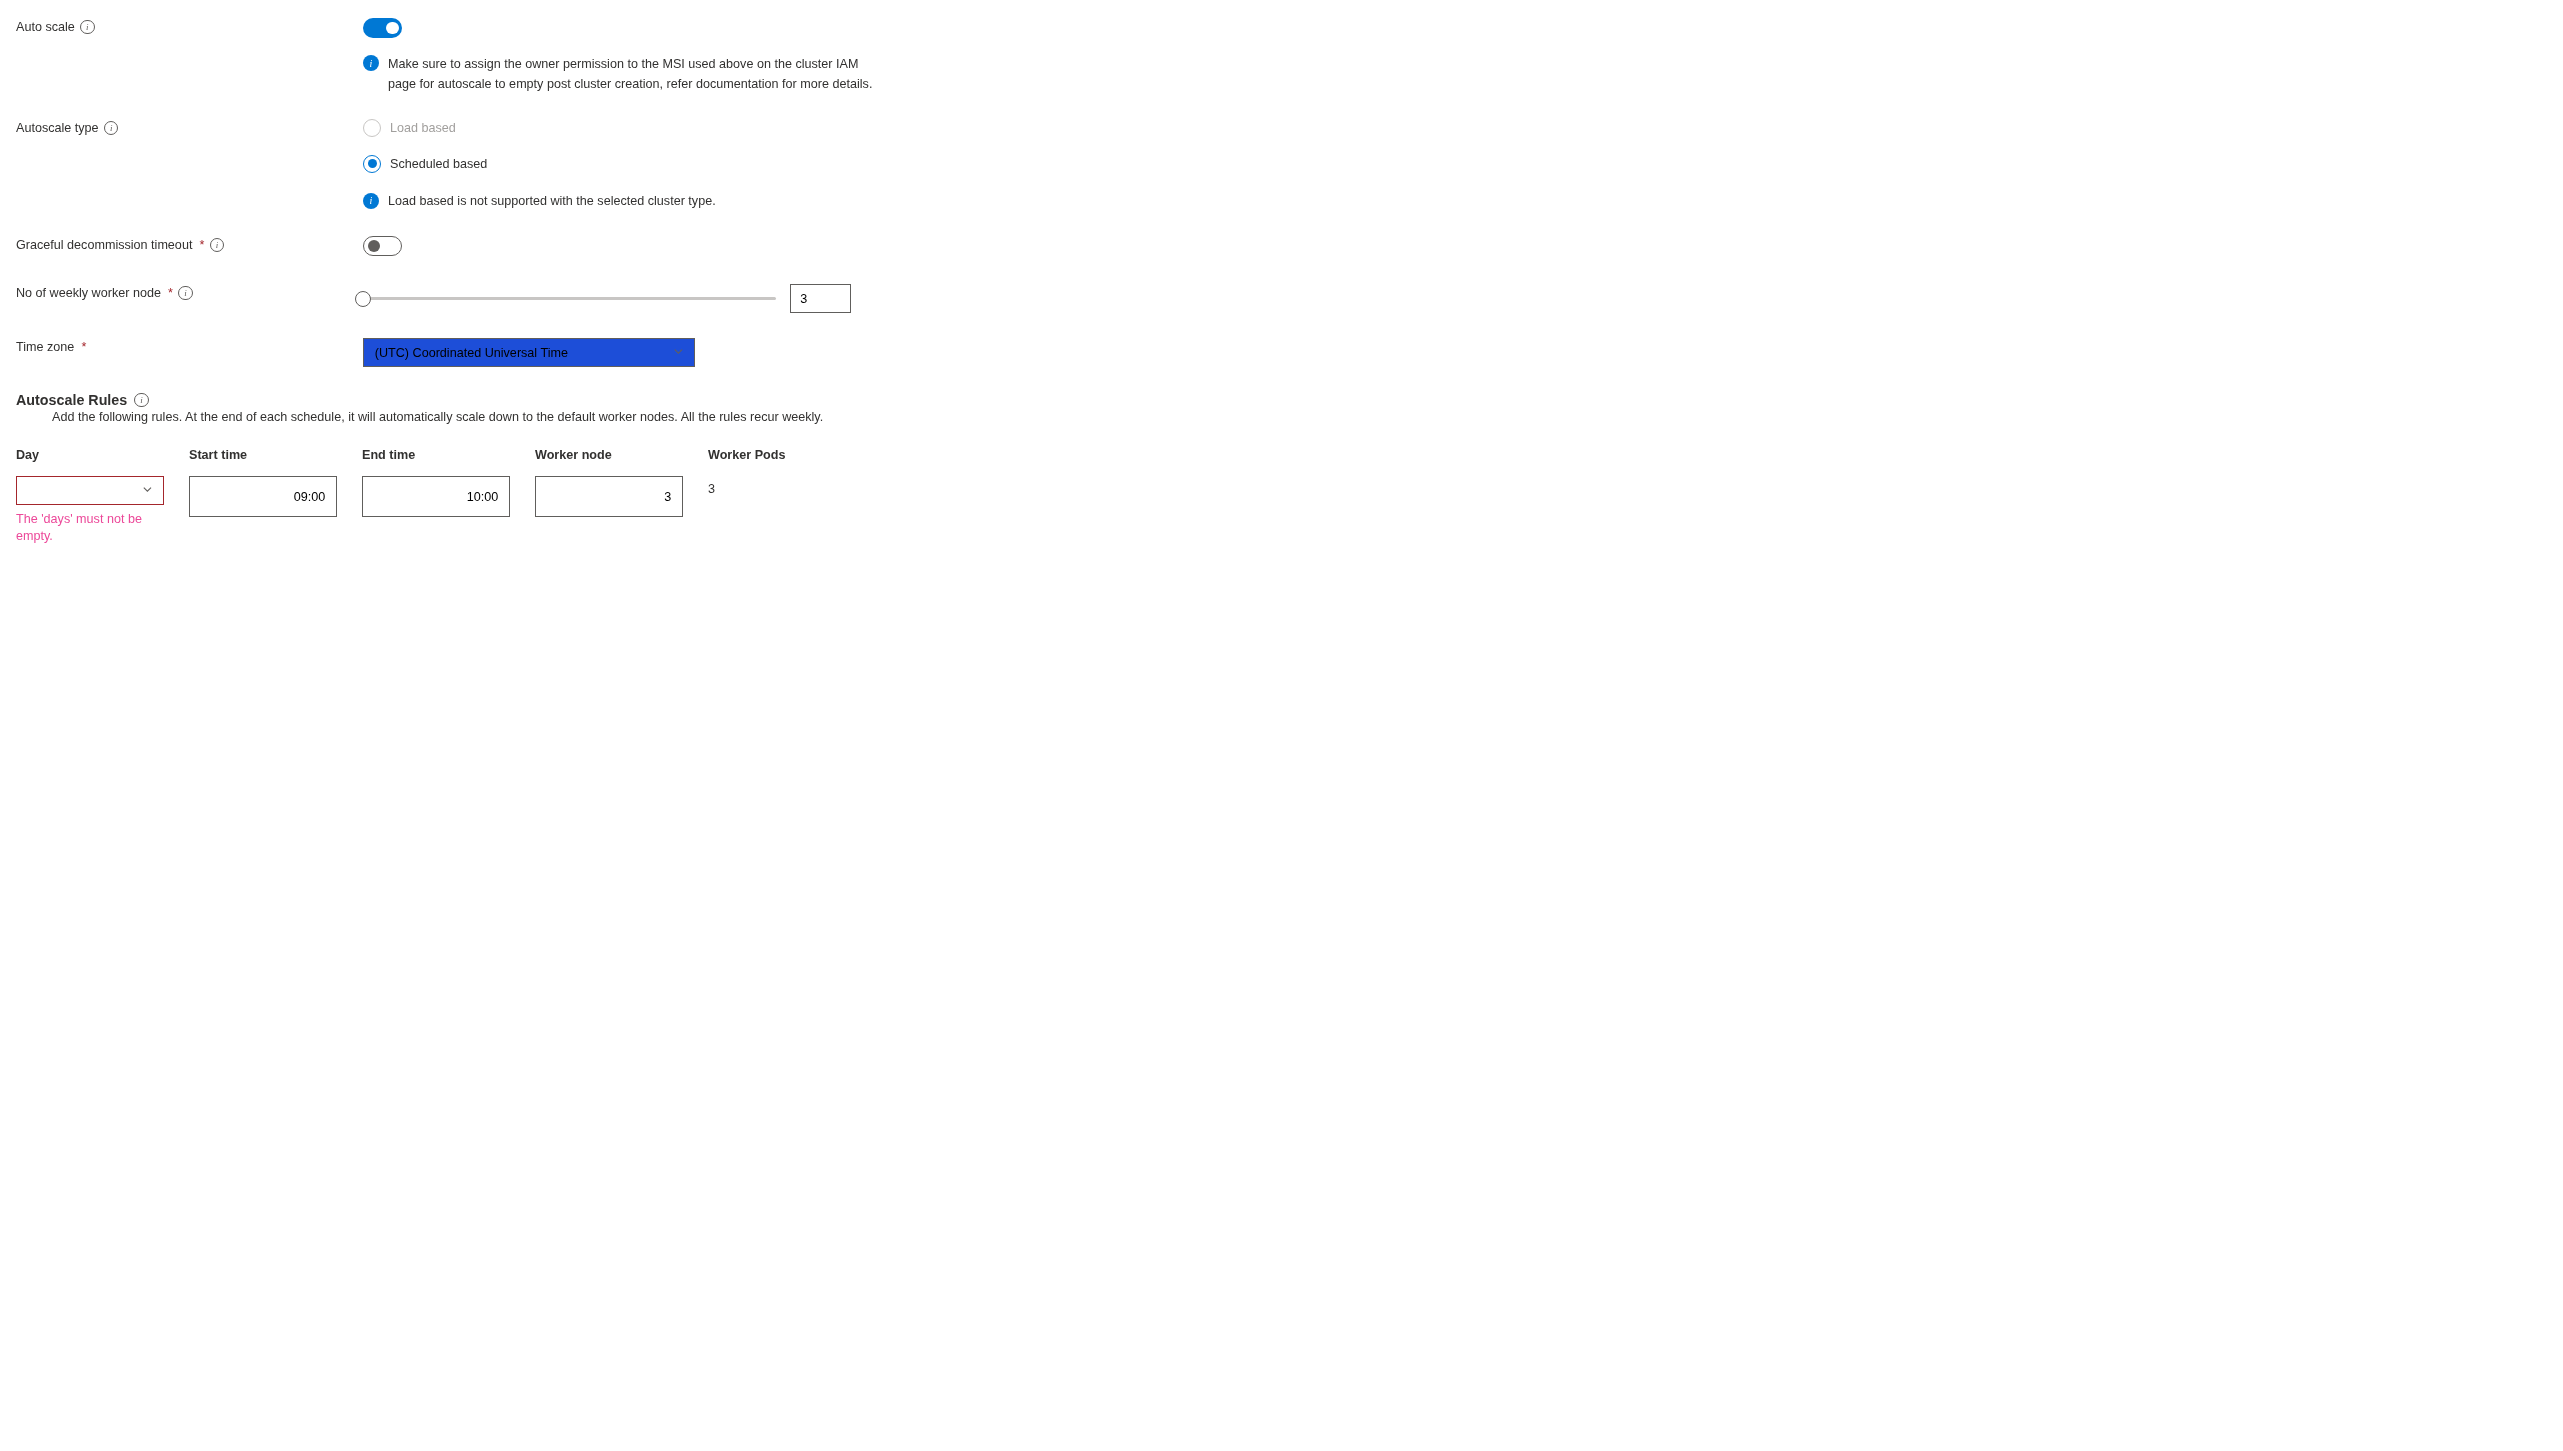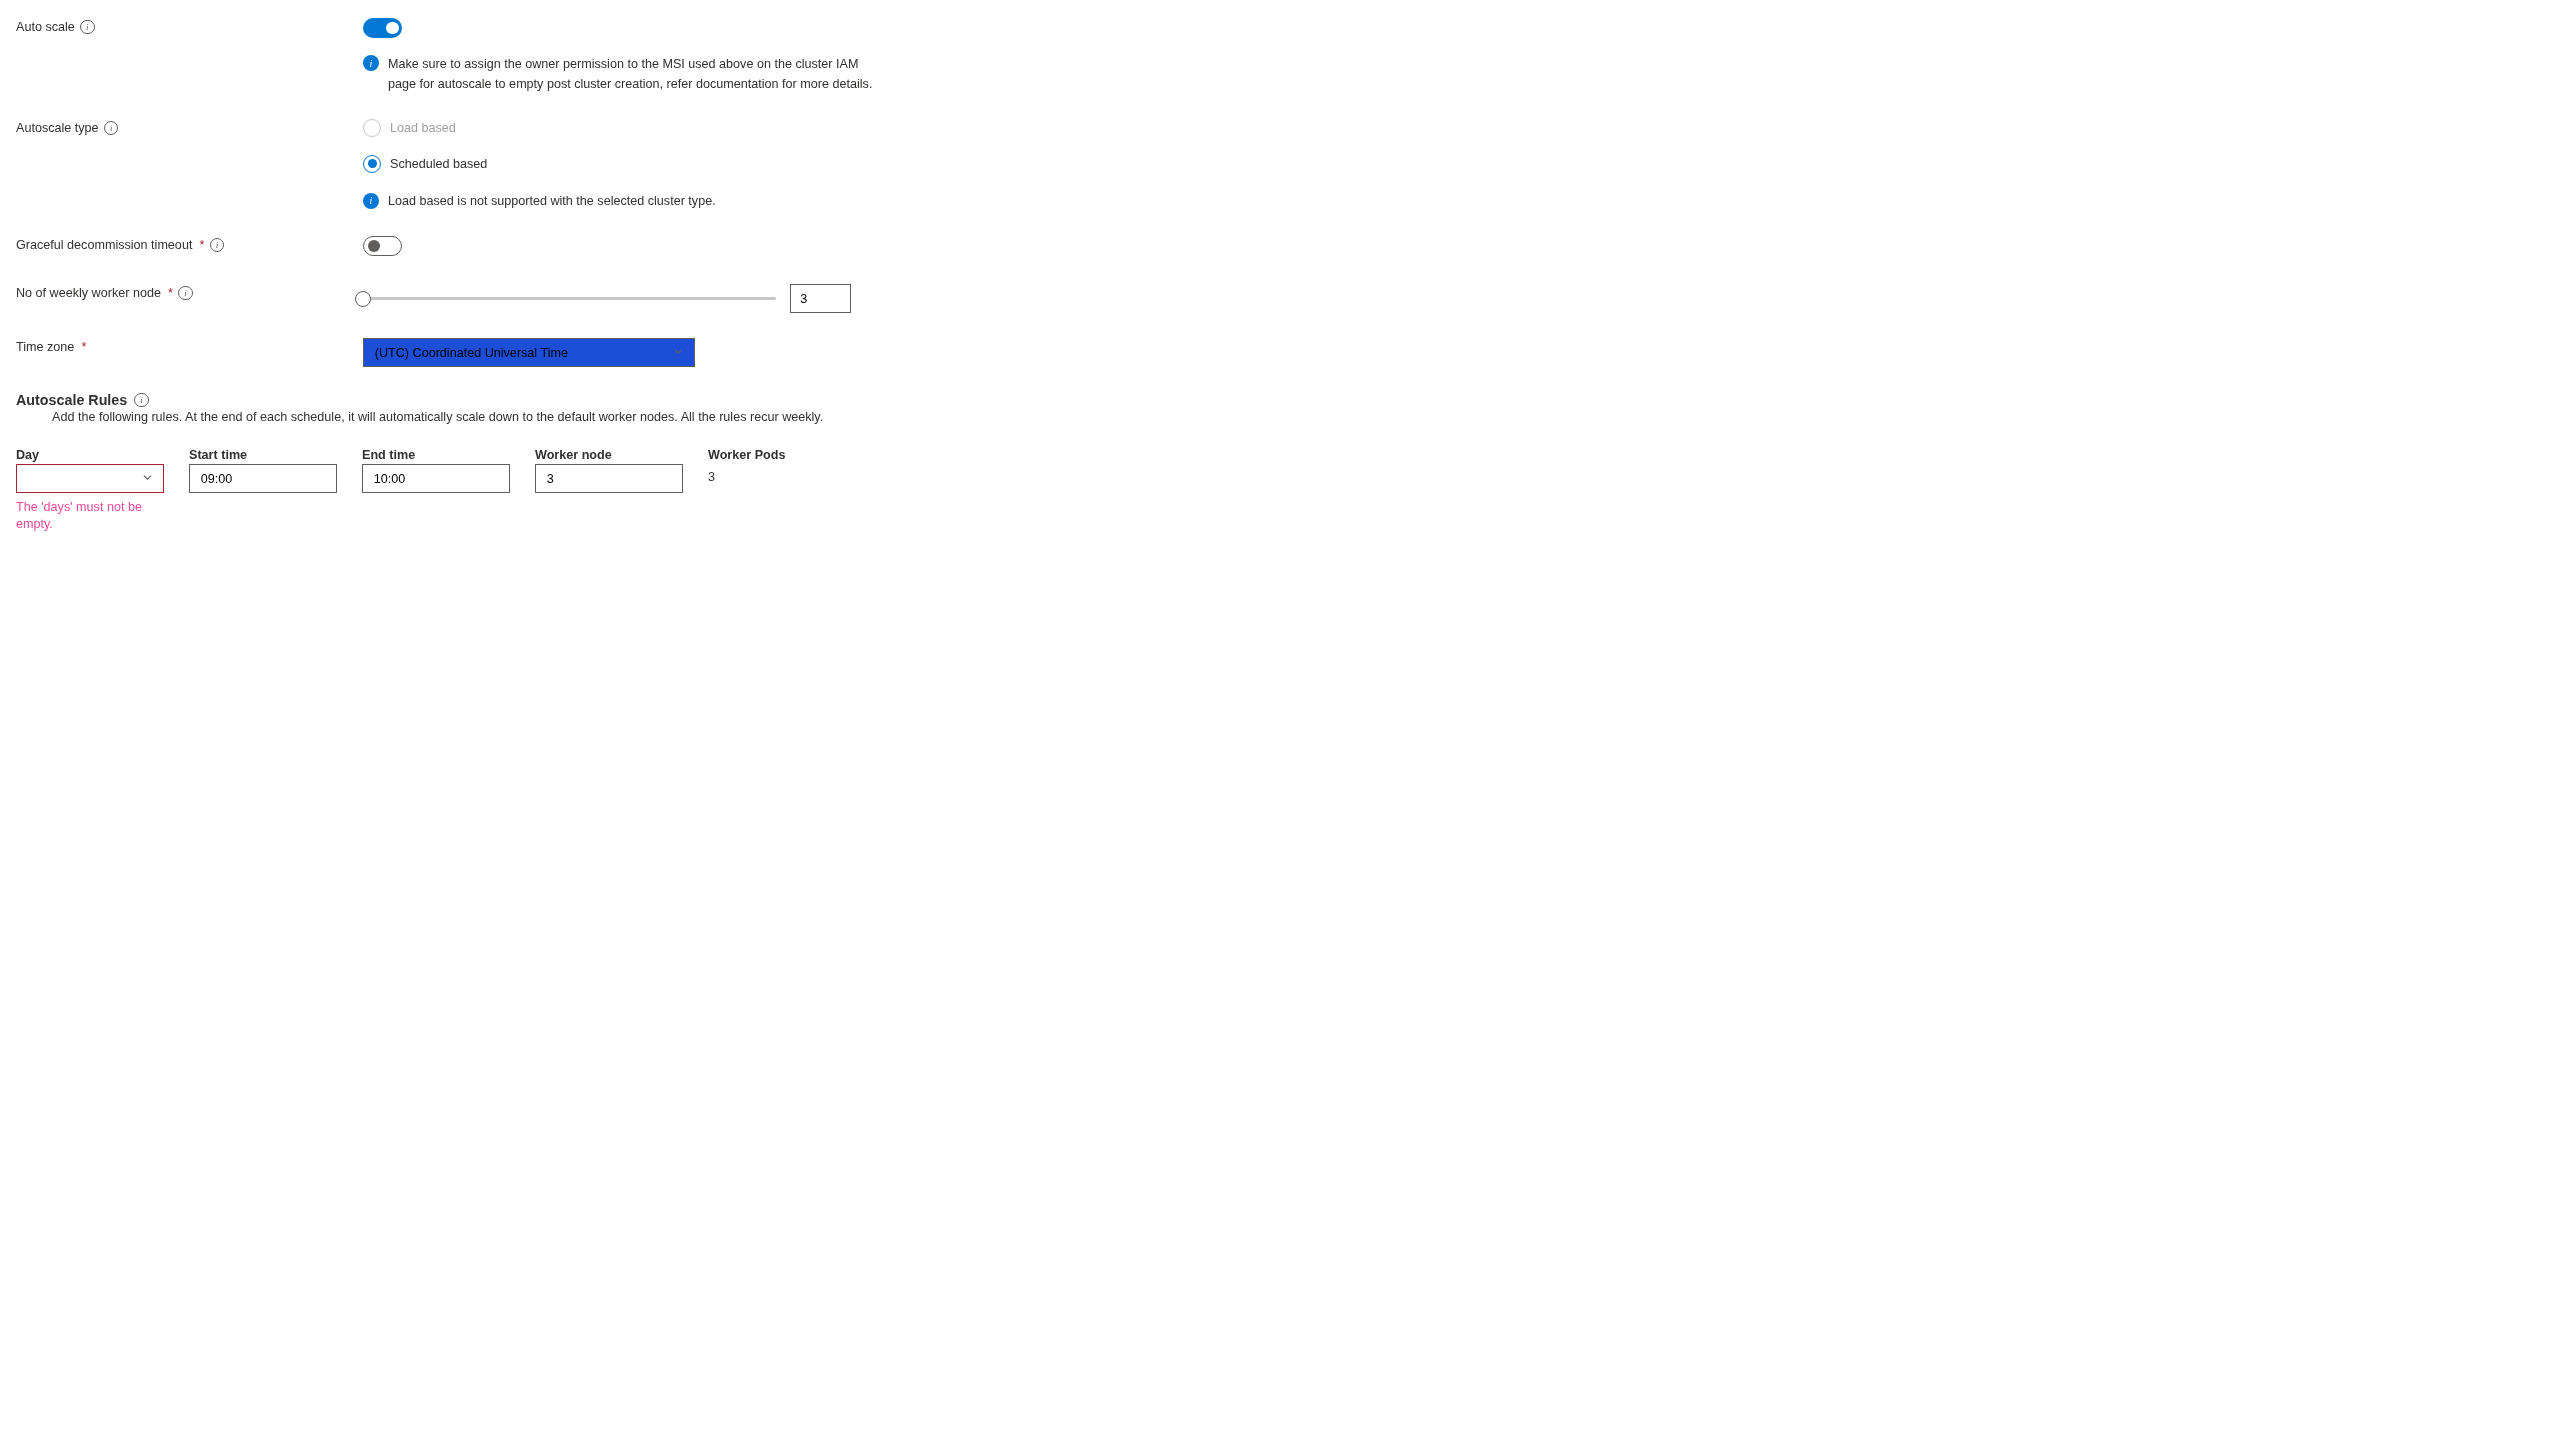--- a/index.html
+++ b/index.html
@@ -219,42 +219,43 @@
       line-height: 1.5;
       margin-bottom: 21.5px;
       margin-left: 36px;
     }
     .rules-table {
       width: 861px;
     }
     .rules-header {
       display: flex;
       gap: 25px;
-      margin-bottom: 2px;
+      margin-bottom: 14px;
     }
     .rules-header > div {
       font-weight: 600;
     }
     .rules-row {
       display: flex;
       gap: 25px;
       align-items: flex-start;
     }
     .col-day { width: 148px; }
     .col-start { width: 148px; }
     .col-end { width: 148px; }
     .col-worker { width: 148px; }
     .col-pods { width: 117px; }
     .text-input {
       width: 100%;
-      height: 29px;
+      height: 41px;
       border: 0.9px solid #605e5c;
       padding: 0 10.8px;
       font-size: 12.6px;
       font-family: inherit;
+      text-align: right;
     }
     .day-select-wrapper {
       position: relative;
     }
     .day-select {
       width: 100%;
       height: 29px;
       border: 0.9px solid #a4262c;
       padding: 0 32px 0 10.8px;
       font-size: 12.6px;

